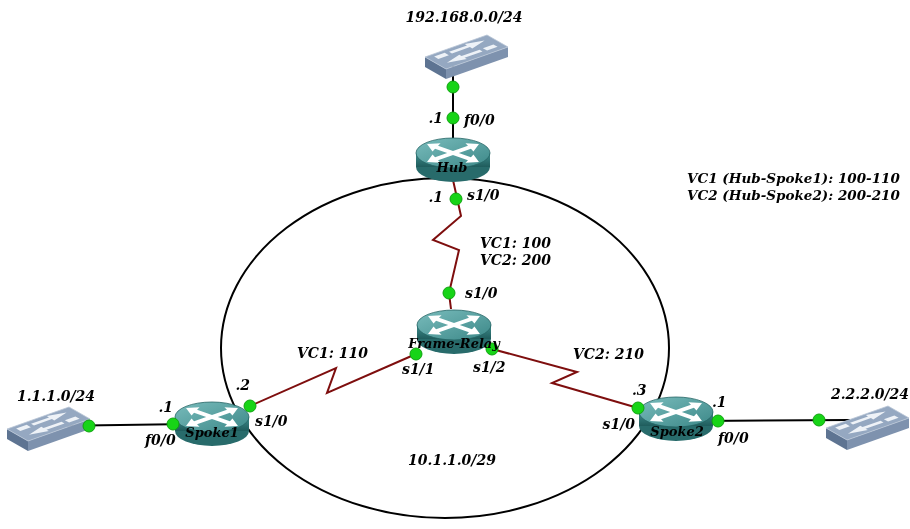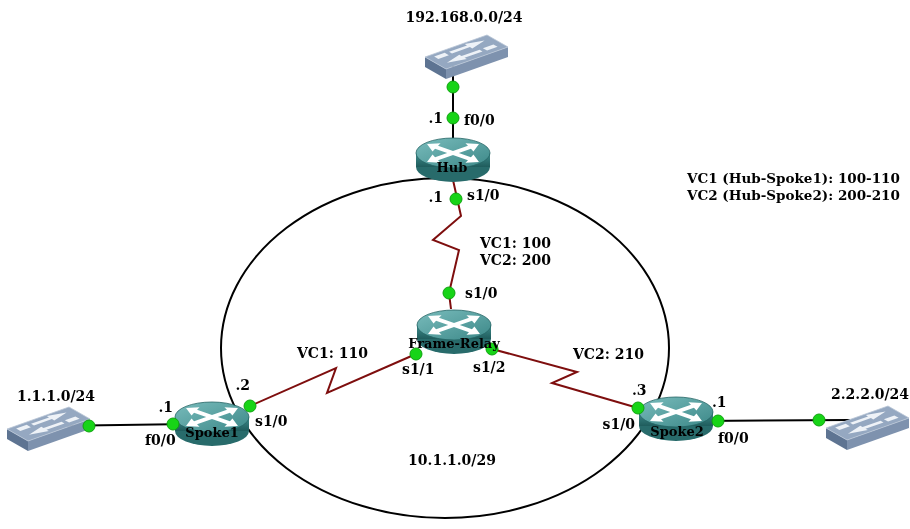--- a/index.html
+++ b/index.html
@@ -1,16 +1,16 @@
 <!DOCTYPE html>
 <html><head>
 <meta charset="utf-8">
 <style>
   html,body{margin:0;padding:0;background:#ffffff;}
-  .canvas{position:relative;width:910px;height:529px;background:#ffffff;overflow:hidden;}
+  .canvas{position:relative;width:910px;height:529px;background:#ffffff;overflow:hidden;font-style:italic;}
   svg{display:block;}
   text{font-family:"DejaVu Serif", serif;font-weight:bold;fill:#000;font-size:14px;}
   text.note{font-size:13.5px;}
   text.dev{font-size:13px;}
 </style>
 </head>
 <body>
 
 <div class="canvas">
 <svg width="910" height="529" viewBox="0 0 910 529" xmlns="http://www.w3.org/2000/svg">

